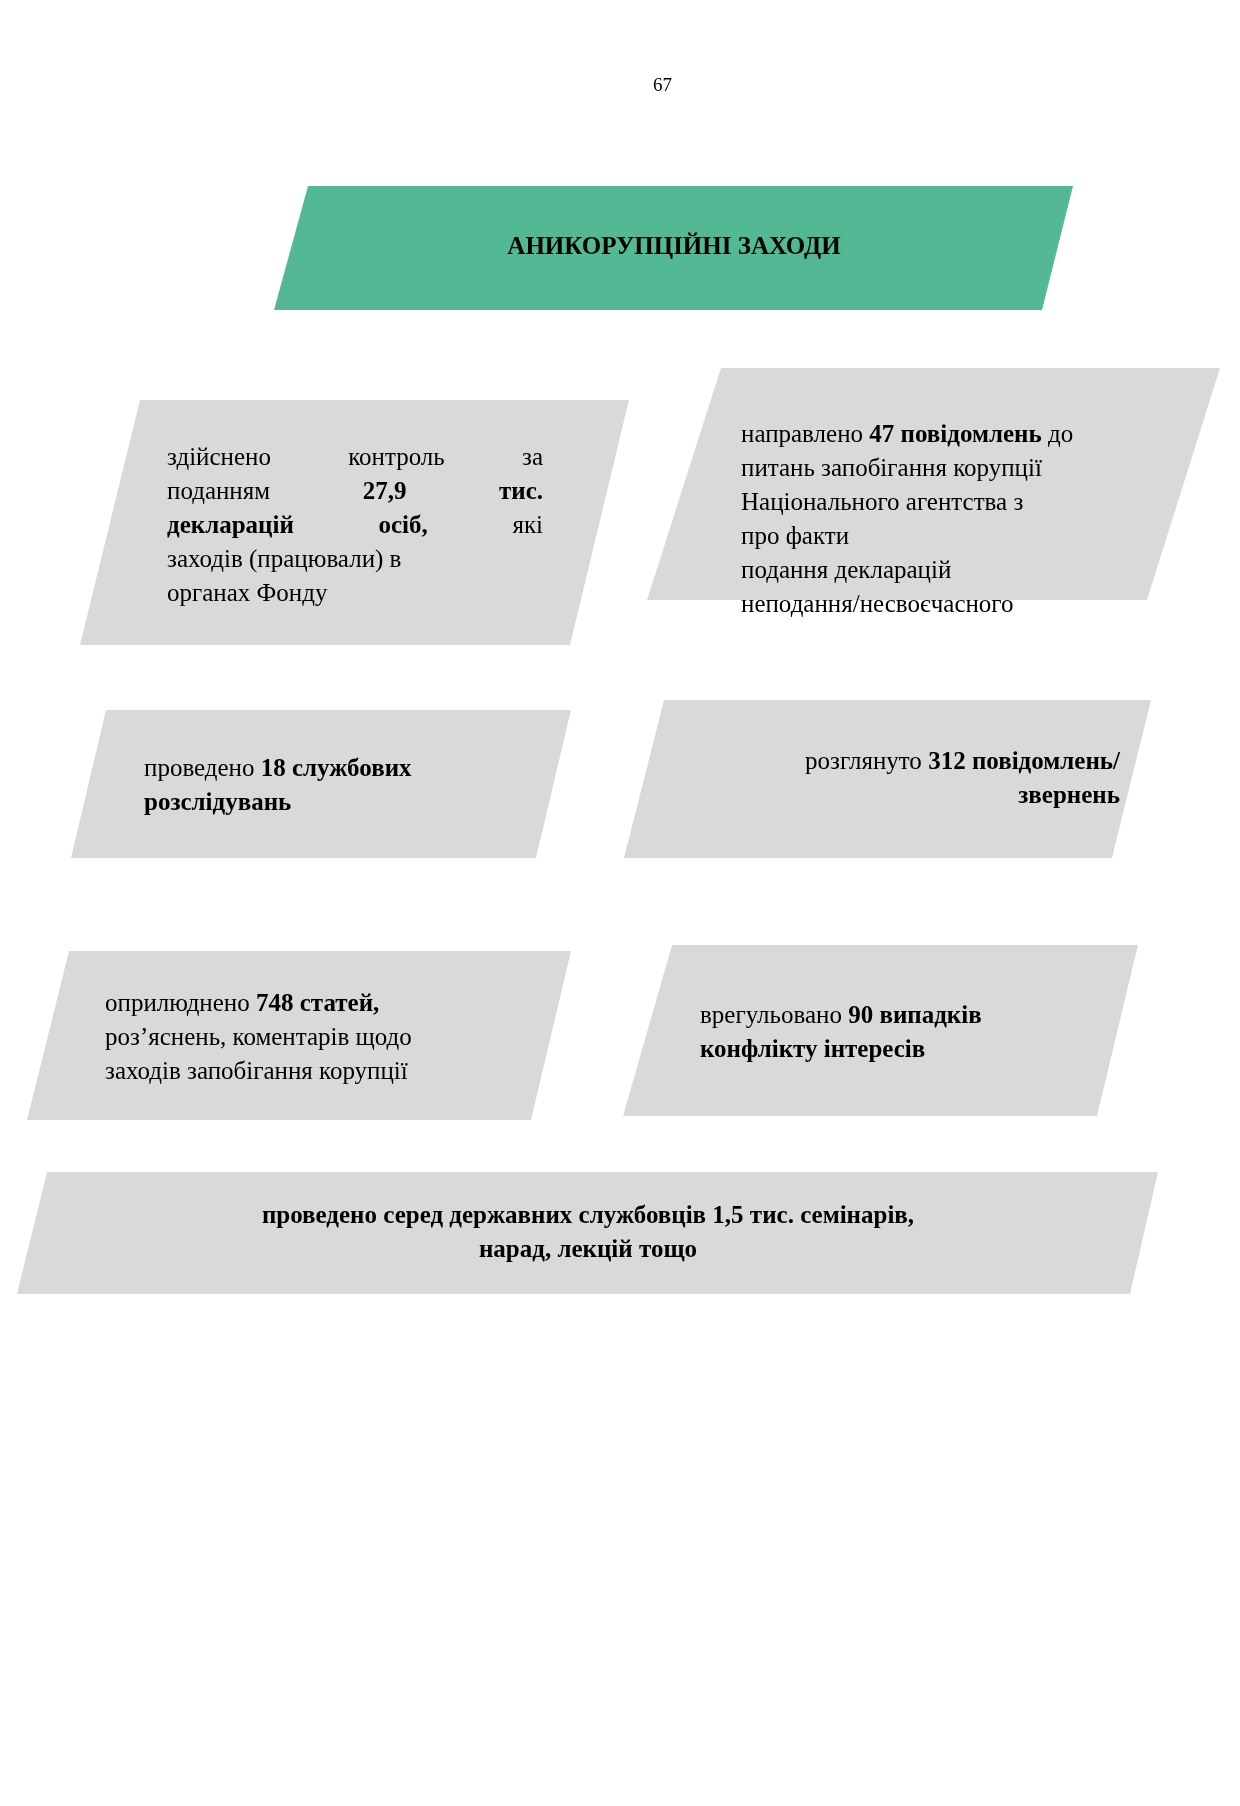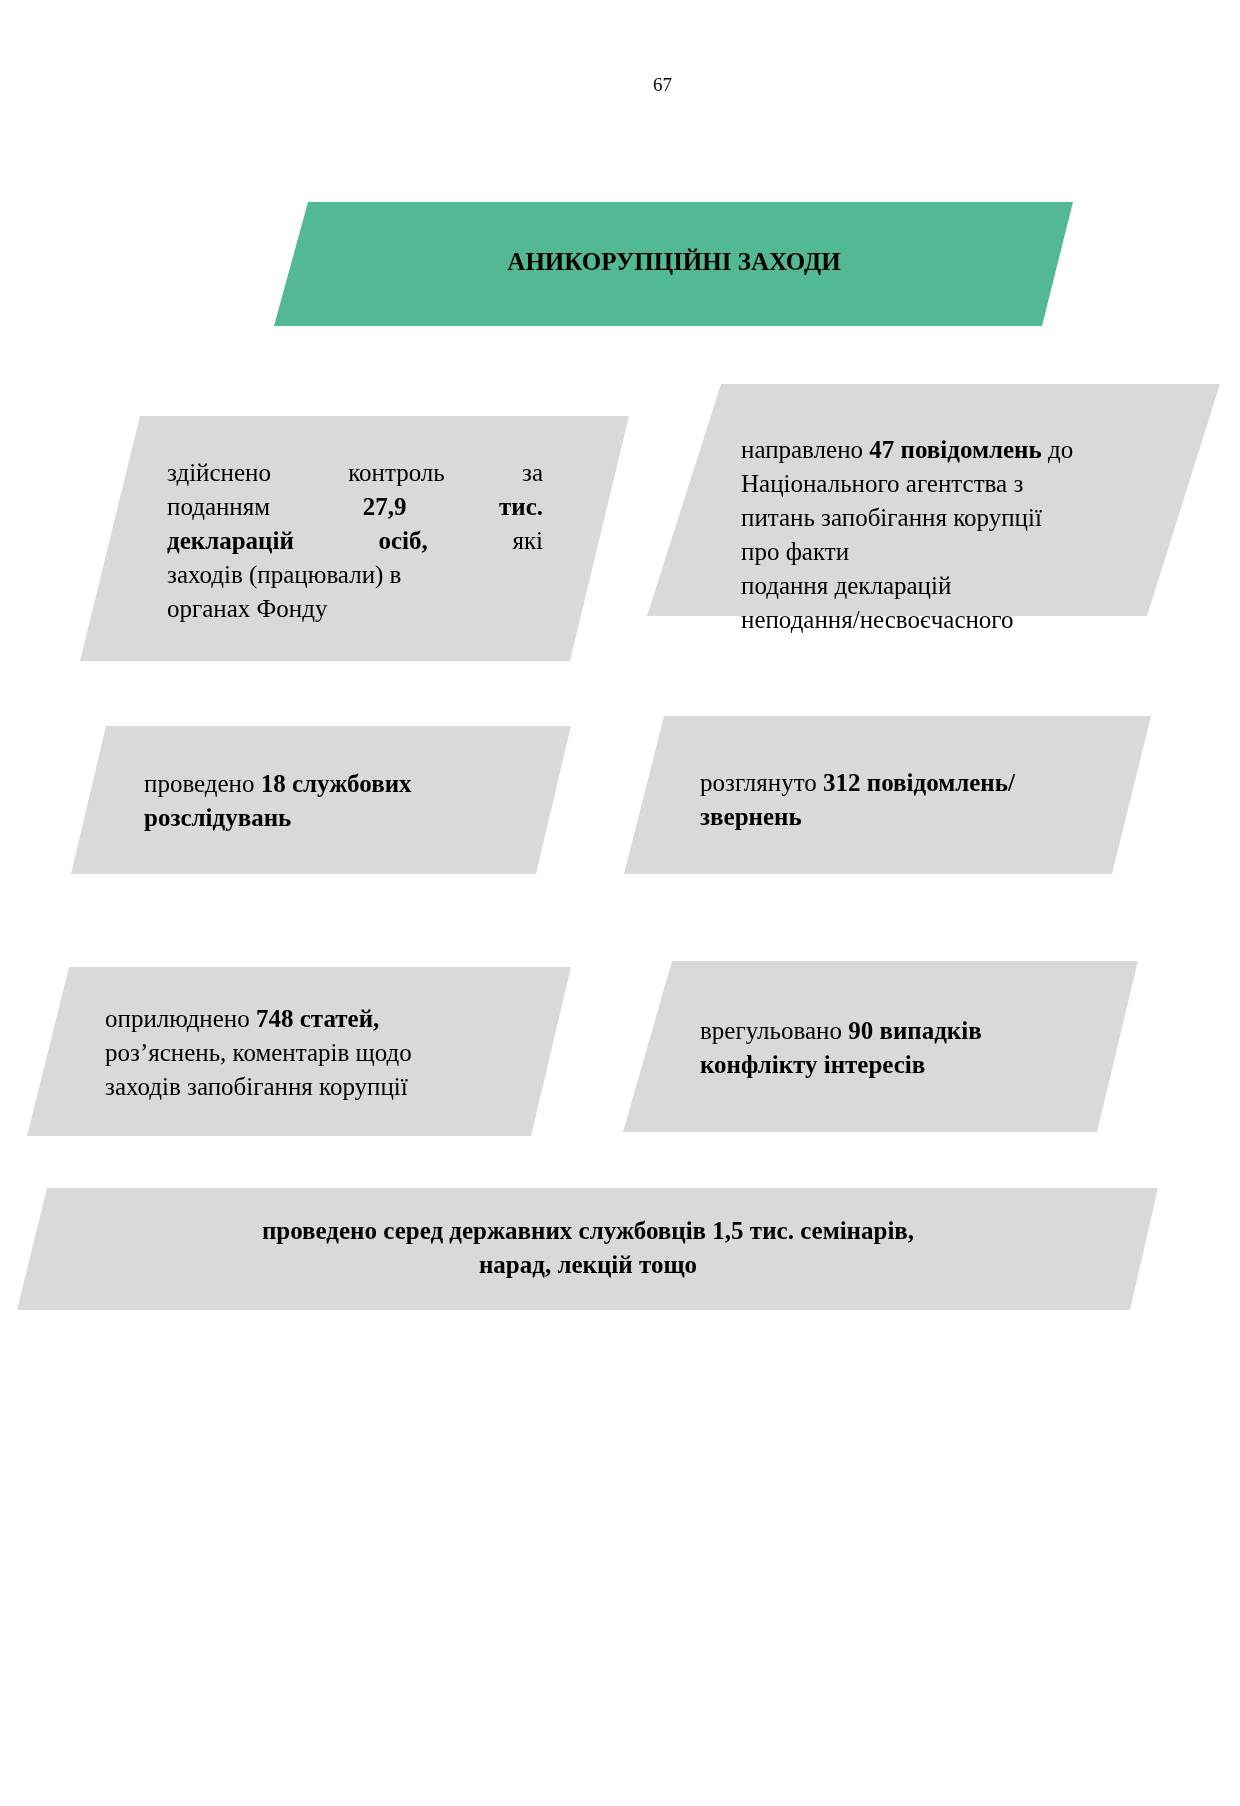--- a/index.html
+++ b/index.html
@@ -1,19 +1,19 @@
 <!DOCTYPE html>
 <html><head>
 <meta charset="utf-8">
 <style>
   html, body { margin:0; padding:0; background:#ffffff; }
   body { width:1240px; height:1806px; position:relative; overflow:hidden;
          font-family:"Liberation Serif", "DejaVu Serif", serif; color:#000; }
   .page-num { position:absolute; left:0; width:1325px; top:74px; text-align:center; font-size:19px; }
-  .shape { position:absolute;margin-top:16px; }
+  .shape { position:absolute; }
   .shape svg { position:absolute; left:0; top:0; width:100%; height:100%; }
   .txt { position:absolute; font-size:25px; line-height:34px; }
   .txt b { font-weight:bold; }
   .header-title { position:absolute; left:0; right:0; top:46px; text-align:center;
                   font-weight:bold; font-size:25px; }
   .justify { text-align:justify; text-align-last:justify; }
   .center { text-align:center; font-weight:bold; }
 </style>
 </head>
 <body>
@@ -39,43 +39,43 @@
     <div><span>органах Фонду</span></div>
   </div>
 </div>
 
 <div class="shape" style="left:647px;top:368px;width:574px;height:232px;">
   <svg viewBox="0 0 574 299" preserveAspectRatio="none">
     <polygon points="74,0 573,0 500,299 0,299" fill="#d9d9d9"></polygon>
   </svg>
   <div class="txt" style="left:94px;top:49px;width:440px;">
     <div><span>направлено </span><b>47 повідомлень</b><span> до</span></div>
+    <div><span>питань запобігання корупції</span></div>
     <div><span>Національного агентства з</span></div>
-    <div><span>питань запобігання корупції</span></div>
     <div><span>про факти</span></div>
     <div><span>подання декларацій</span></div>
     <div><span>неподання/несвоєчасного</span></div>
   </div>
 </div>
 
 <div class="shape" style="left:71px;top:710px;width:501px;height:148px;">
   <svg viewBox="0 0 501 148" preserveAspectRatio="none">
     <polygon points="35,0 500,0 465,148 0,148" fill="#d9d9d9"></polygon>
   </svg>
   <div class="txt" style="left:73px;top:41px;width:400px;">
     <div><span>проведено </span><b>18 службових</b></div>
     <div><b>розслідувань</b></div>
   </div>
 </div>
 
 <div class="shape" style="left:624px;top:700px;width:528px;height:158px;">
   <svg viewBox="0 0 528 158" preserveAspectRatio="none">
     <polygon points="40,0 527,0 488,158 0,158" fill="#d9d9d9"></polygon>
   </svg>
-  <div class="txt" style="left:76px;top:50px;width:420px;">
+  <div class="txt" style="left:76px;top:44px;width:420px;text-align:right;">
     <div><span>розглянуто </span><b>312 повідомлень/</b></div>
     <div><b>звернень</b></div>
   </div>
 </div>
 
 <div class="shape" style="left:27px;top:951px;width:545px;height:169px;">
   <svg viewBox="0 0 545 169" preserveAspectRatio="none">
     <polygon points="42,0 544,0 504,169 0,169" fill="#d9d9d9"></polygon>
   </svg>
   <div class="txt" style="left:78px;top:35px;width:430px;">

